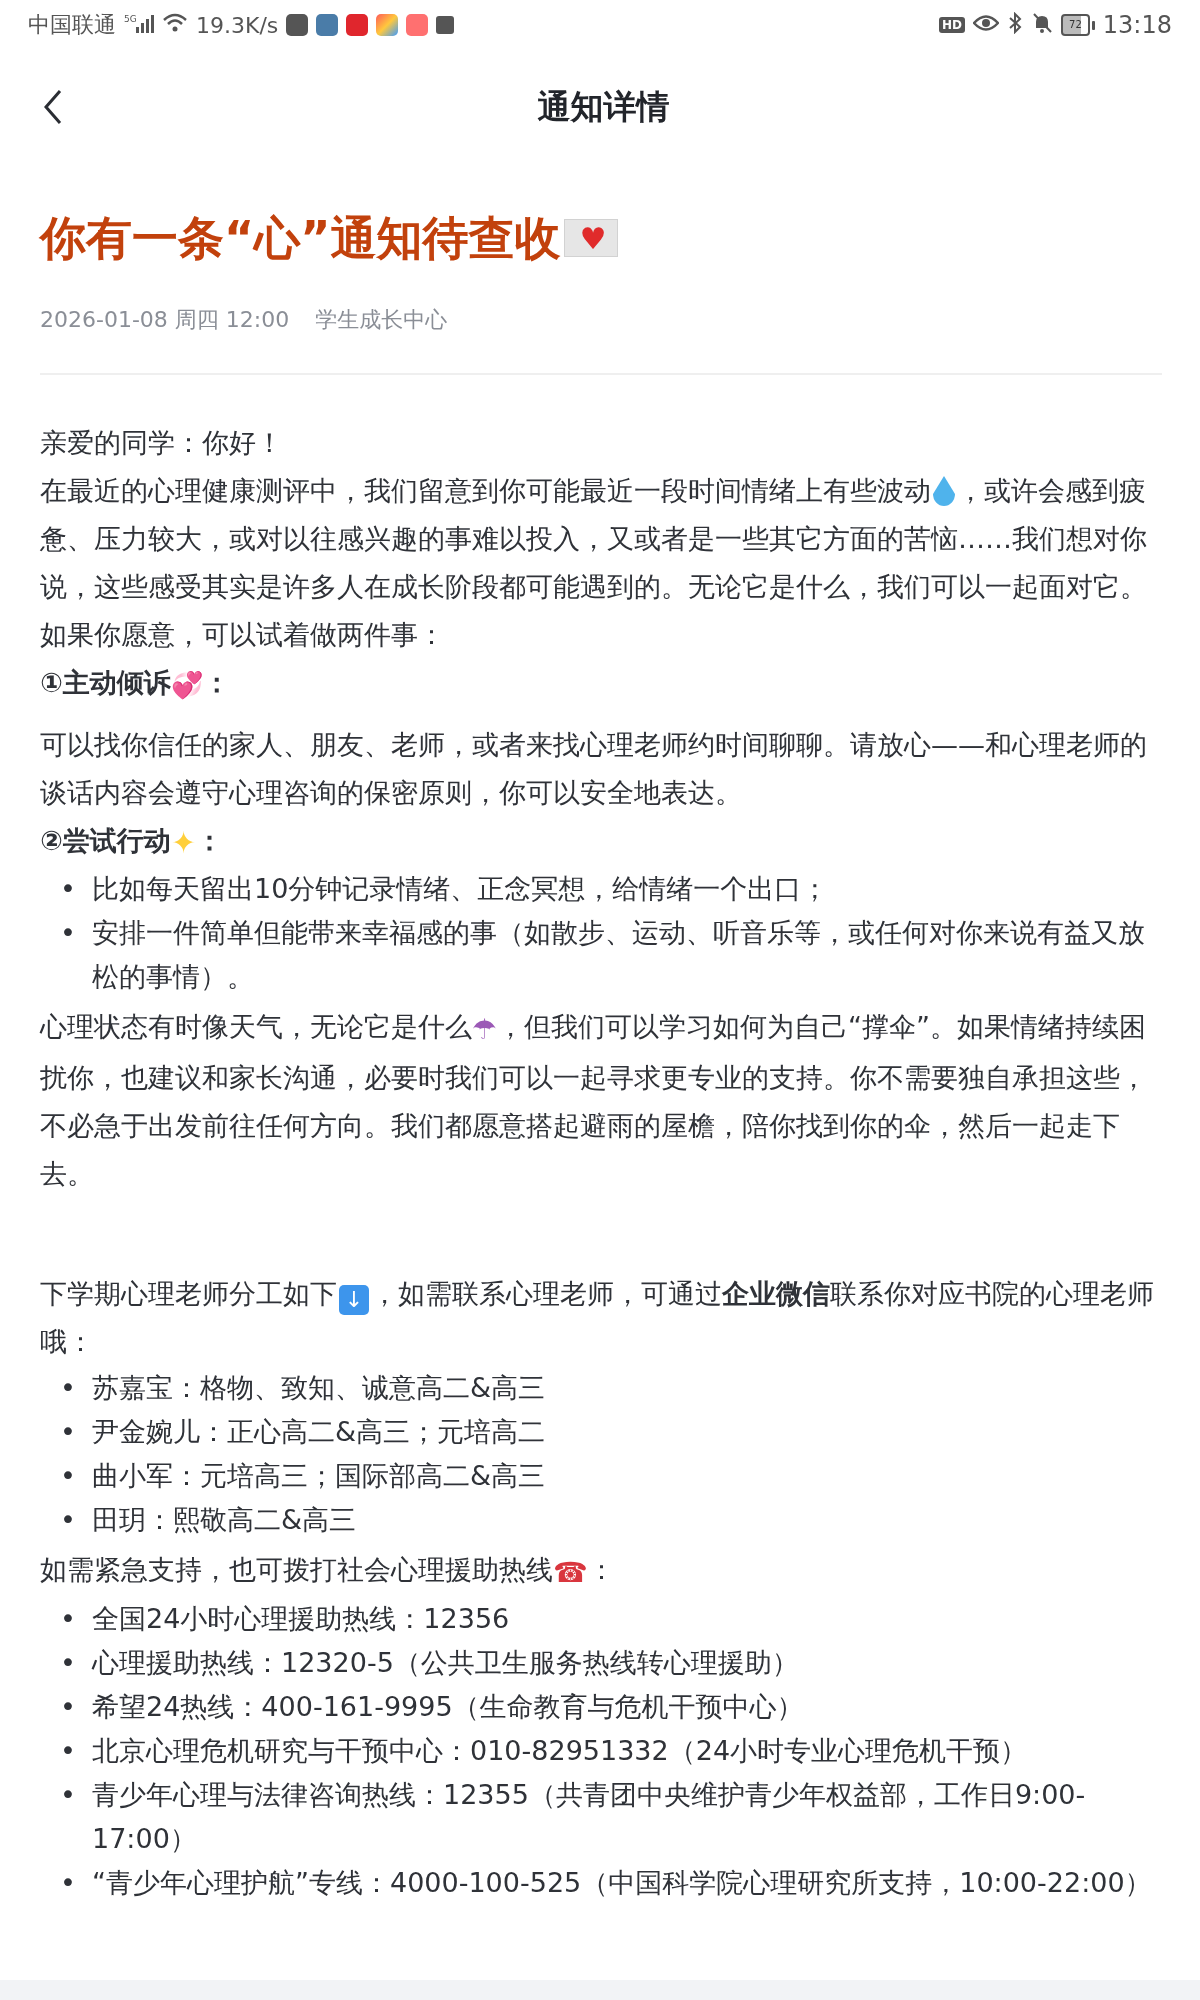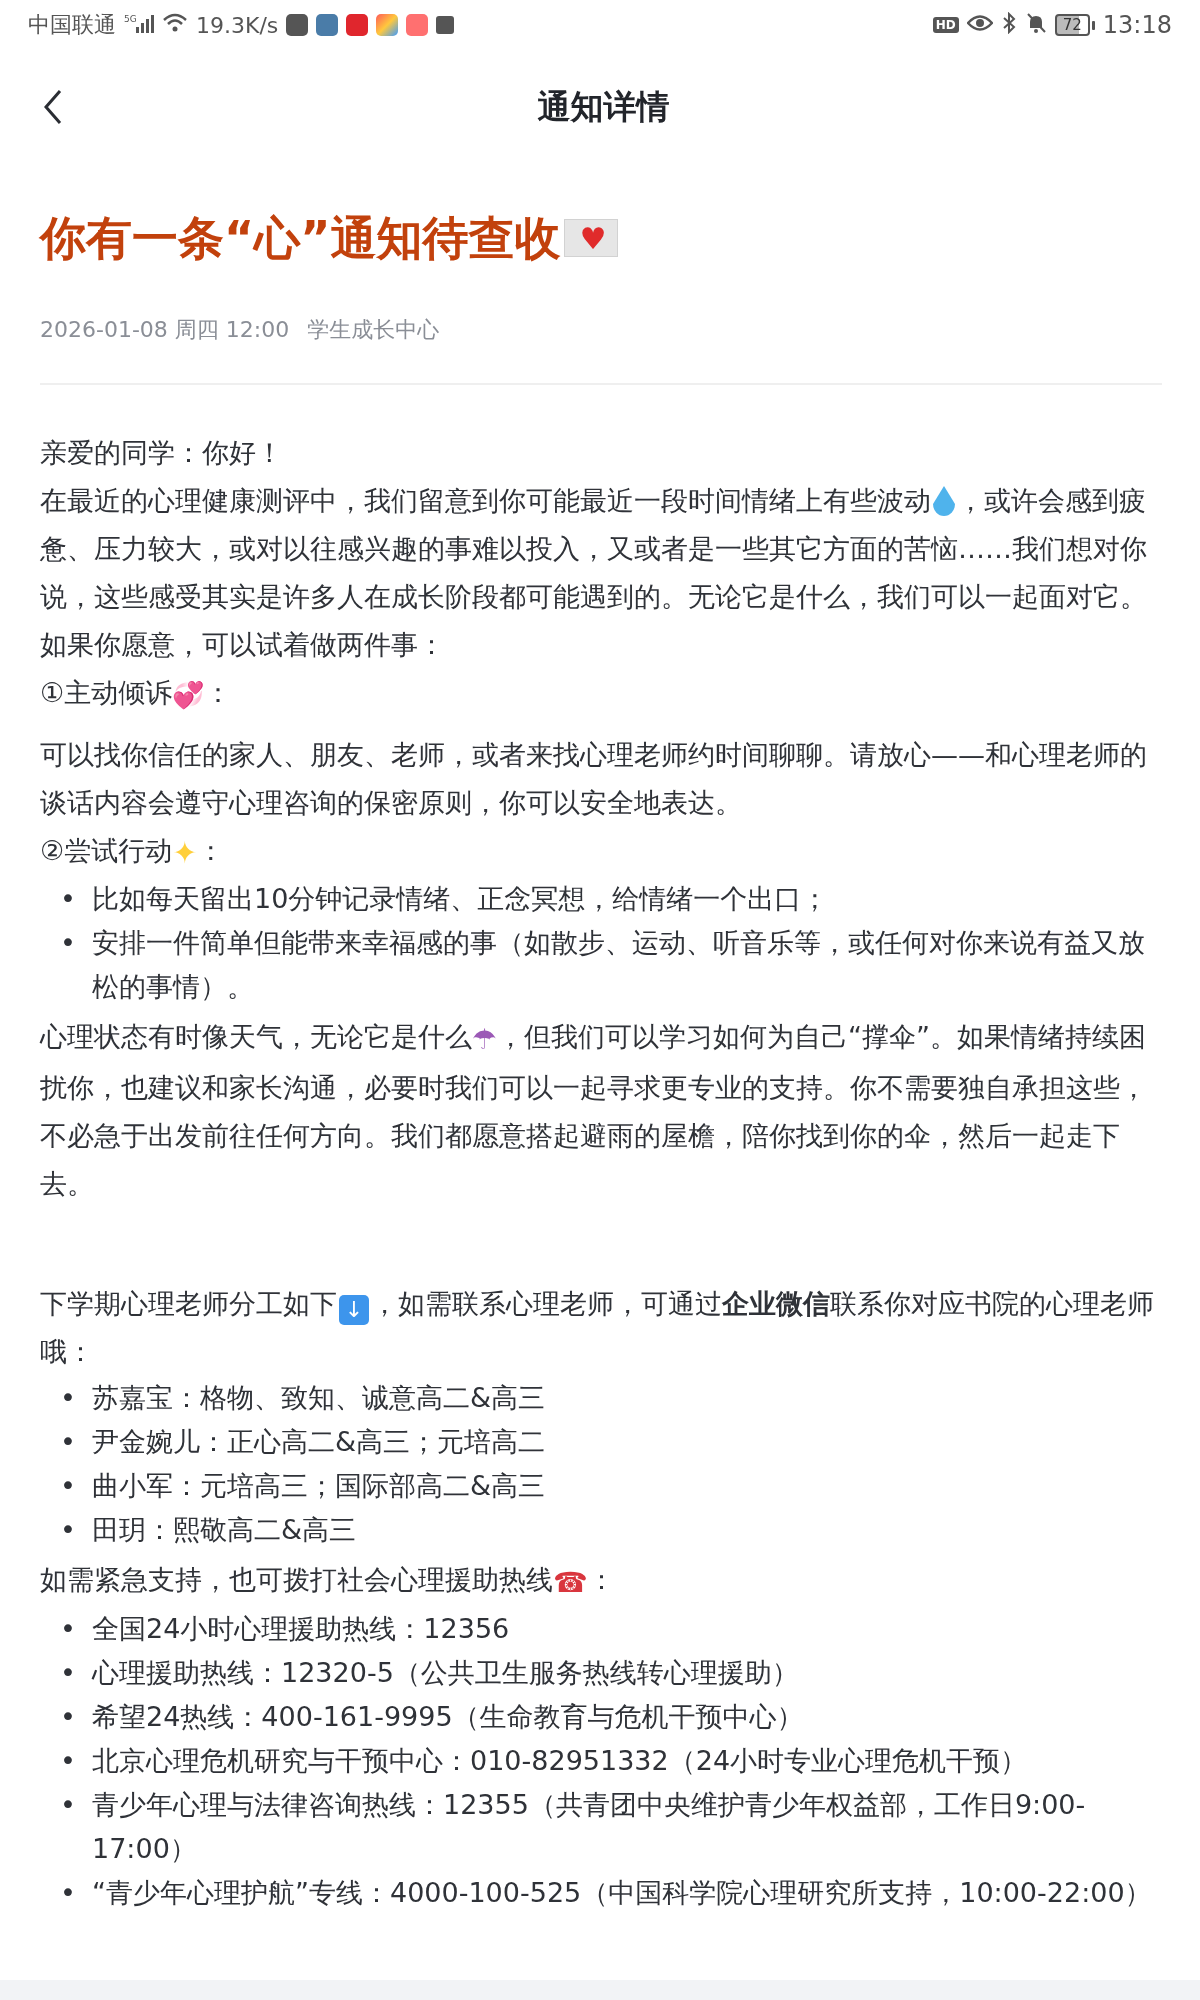--- a/index.html
+++ b/index.html
@@ -4,35 +4,35 @@
 <style>
   * { box-sizing: border-box; margin: 0; padding: 0; }
   html, body { width: 1200px; height: 2000px; overflow: hidden; background: #ffffff; }
   body { font-family: "DejaVu Sans", "Liberation Sans", sans-serif; color: #2b2f36; position: relative; }
 
   .status-bar { position: absolute; top: 0; left: 0; width: 1200px; height: 50px; display: flex; align-items: center; justify-content: space-between; padding: 0 28px 0 28px; color: #555; font-size: 22px; }
   .status-left, .status-right { display: flex; align-items: center; gap: 8px; }
   .sb-icon { display: inline-block; width: 22px; height: 22px; border-radius: 5px; }
   .sig { font-size: 14px; line-height: 1; }
   .batt { display: inline-flex; align-items: center; }
-  .batt-box { border: 2px solid #555; border-radius: 4px; font-size: 15px; padding: 0 6px; height: 22px; line-height: 18px; background: linear-gradient(90deg, #bbb 72%, transparent 72%); color: #333; }
+  .batt-box { border: 2px solid #555; border-radius: 4px; font-size: 10px; padding: 0 6px; height: 22px; line-height: 18px; background: linear-gradient(90deg, #bbb 72%, transparent 72%); color: #333; }
   .batt-tip { width: 3px; height: 9px; background: #555; margin-left: 2px; border-radius: 1px; }
 
   .nav-bar { position: absolute; top: 62px; left: 0; width: 1200px; height: 90px; display: flex; align-items: center; justify-content: center; padding-left: 7px; }
   .back-btn { position: absolute; left: 28px; top: 20px; width: 50px; height: 50px; display: flex; align-items: center; justify-content: center; cursor: pointer; }
   .nav-title { font-size: 33px; font-weight: bold; color: #22252b; }
 
   .content { position: absolute; top: 200px; left: 40px; width: 1122px; }
   .title { font-size: 46px; font-weight: bold; color: #c2410c; line-height: 76px; display: flex; align-items: center; }
-  .meta { margin-top: 39px; font-size: 22px; color: #8a8e96; display: flex; gap: 18px; }
+  .meta { margin-top: 29px; font-size: 22px; color: #8a8e96; display: flex; gap: 26px; }
   .divider { margin-top: 38px; height: 2px; background: #efefef; }
 
   .body-text { margin-top: 44px; font-size: 27px; line-height: 48px; color: #2f3238; }
   .body-text p { margin: 0; }
-  .heading { font-weight: normal; }
+  .heading { font-weight: bold; }
   .gap-12 { margin-top: 12px !important; }
   .gap-60 { margin-top: 72px !important; }
   ul.bullets { list-style: none; padding-left: 0; margin: 0 0 4px 0; }
   ul.bullets li { position: relative; padding-left: 52px; line-height: 44px; }
   ul.bullets li::before { content: "•"; position: absolute; left: 20px; top: 0; color: #2f3238; }
   .bold { font-weight: bold; }
 
   .bottom-band { position: absolute; left: 0; top: 1980px; width: 1200px; height: 20px; background: #f2f3f6; }
 
   

